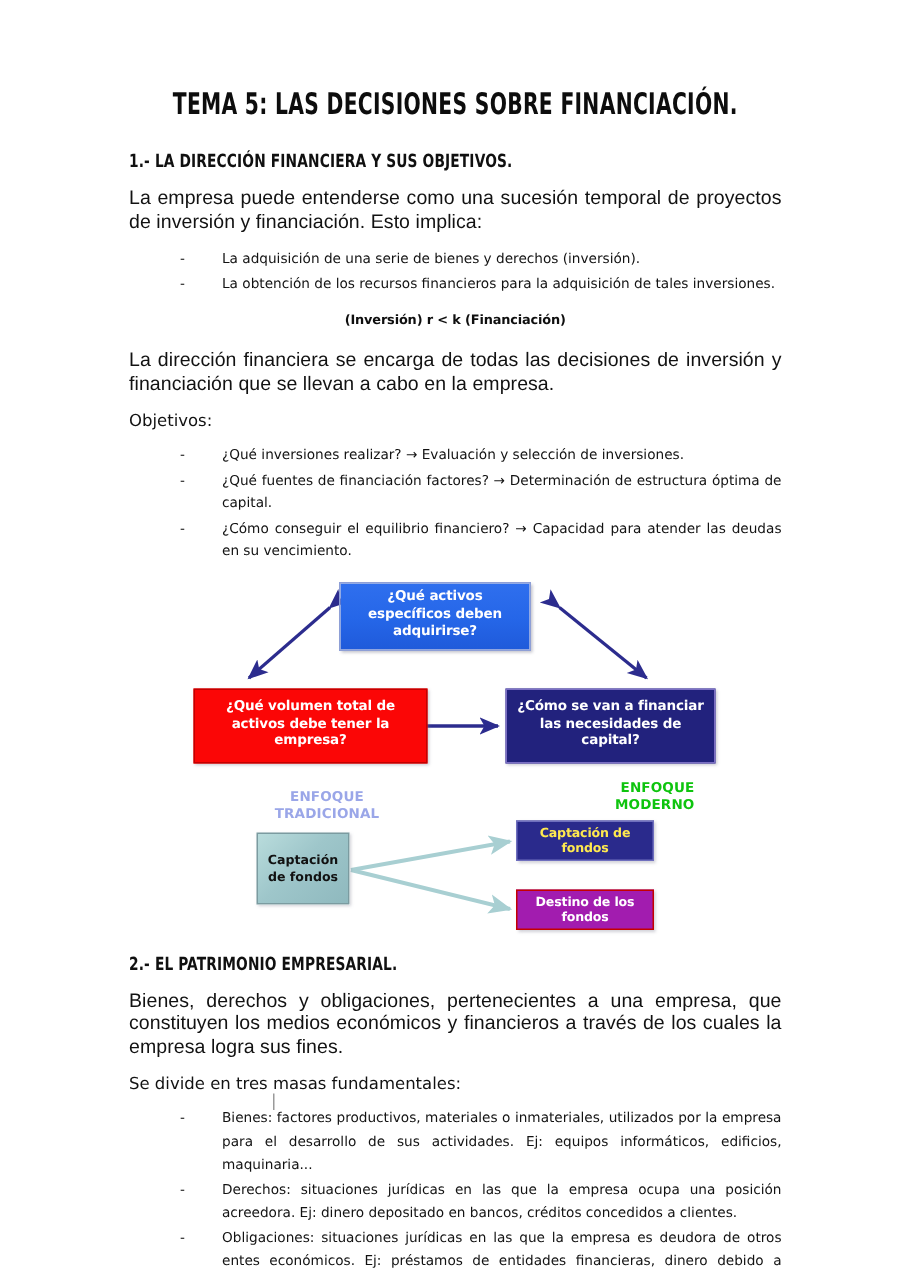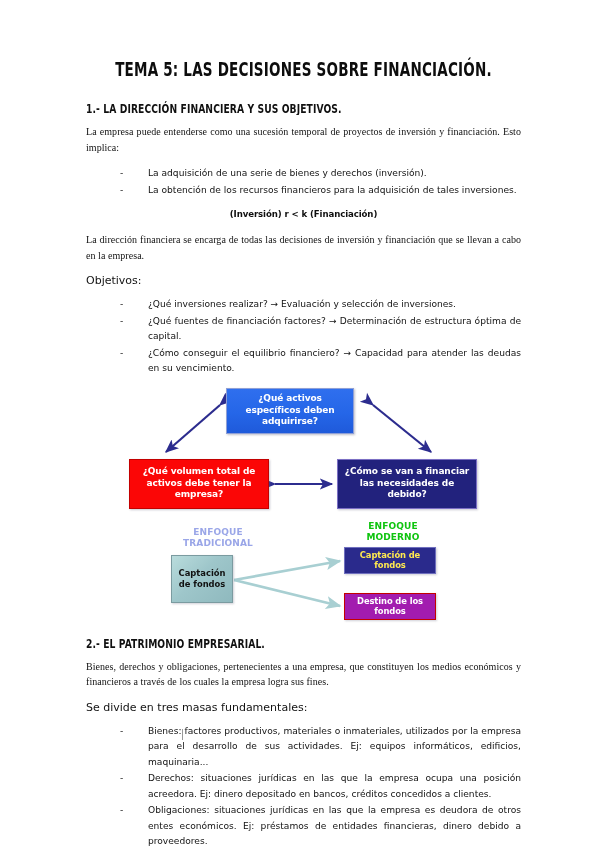--- a/index.html
+++ b/index.html
@@ -36,22 +36,22 @@
     font-family: "DejaVu Sans Condensed", "Liberation Sans", sans-serif;
     font-size: 10.2px;
     font-weight: 600;
     color: #101010;
     transform: scaleY(1.18);
     transform-origin: left top;
     margin: 0 0 11px 0;
     letter-spacing: 0.1px;
   }
   p.body {
-    font-family: Liberation Serif, serif;
-    font-size: 10px;
+    font-family: Liberation Sans, sans-serif;
+    font-size: 13px;
     line-height: 15.5px;
     color: #121212;
     margin: 0 0 11px 0;
     text-align: justify;
     letter-spacing: 0.05px;
   }
   .lbl {
     font-family: "DejaVu Sans", sans-serif;
     font-size: 11px;
     color: #121212;
@@ -115,21 +115,21 @@
   .dbox-top {
     left: 140px; top: 0px;
     width: 128px; height: 46px;
     background: linear-gradient(180deg,#2f6fee 0%, #2566e8 55%, #1f5ada 100%);
     border: 1px solid #8e9fd6;
     color: #ffffff;
     box-shadow: 1px 1px 2px rgba(120,120,140,0.45);
   }
   .dbox-left {
     left: 43px; top: 71px;
-    width: 140px; height: 50px;
+    width: 156px; height: 50px;
     background: #fb0606;
     border: 1px solid #c30000;
     color: #ffffff;
     box-shadow: 1px 1px 2px rgba(120,120,140,0.40);
   }
   .dbox-right {
     left: 251px; top: 71px;
     width: 140px; height: 50px;
     background: #22227d;
     border: 1px solid #7b6fc4;
@@ -159,23 +159,24 @@
     font-size: 9px;
     line-height: 11px;
     letter-spacing: 0.1px;
   }
   .enf-trad {
     left: 80px; top: 2px;
     width: 104px;
     color: #9aa6e8;
   }
   .enf-mod {
-    left: 255px; top: -4px;
+    left: 273px; top: -4px;
     width: 104px;
     color: #0ec40e;
+    text-align: right;
   }
   .tealbox {
     position: absolute;
     left: 85px; top: 30px;
     width: 62px; height: 48px;
     box-sizing: border-box;
     background: linear-gradient(135deg,#b9dcdc 0%, #9ec6ca 45%, #8fb9be 100%);
     border: 1px solid #7b9ba0;
     display: flex;
     align-items: center;
@@ -262,21 +263,21 @@
 
       <line x1="134" y1="17" x2="80" y2="64" stroke="#2c2c8e" stroke-width="2.2" marker-start="url(#ah)" marker-end="url(#ah)"></line>
 
       <line x1="287" y1="17" x2="345" y2="64" stroke="#2c2c8e" stroke-width="2.2" marker-start="url(#ah)" marker-end="url(#ah)"></line>
 
       <line x1="189" y1="96" x2="246" y2="96" stroke="#2c2c8e" stroke-width="2.2" marker-start="url(#ah)" marker-end="url(#ah)"></line>
     </svg>
 
     <div class="dbox dbox-top">¿Qué activos específicos deben adquirirse?</div>
     <div class="dbox dbox-left">¿Qué volumen total de activos debe tener la empresa?</div>
-    <div class="dbox dbox-right">¿Cómo se van a financiar las necesidades de debido?</div>
+    <div class="dbox dbox-right">¿Cómo se van a financiar las necesidades de capital?</div>
   </div>
 
   <div class="diagram2">
     <svg class="arrowsvg" viewBox="0 0 435 105" preserveAspectRatio="none">
       <defs>
         <marker id="ah2" markerWidth="7" markerHeight="7" refX="5.4" refY="3" orient="auto">
           <path d="M0,0.5 L6,3 L0,5.5 L1.4,3 Z" fill="#a8cfd2"></path>
         </marker>
       </defs>
       <line x1="148" y1="55" x2="254" y2="36" stroke="#a8cfd2" stroke-width="2.6" marker-end="url(#ah2)"></line>

